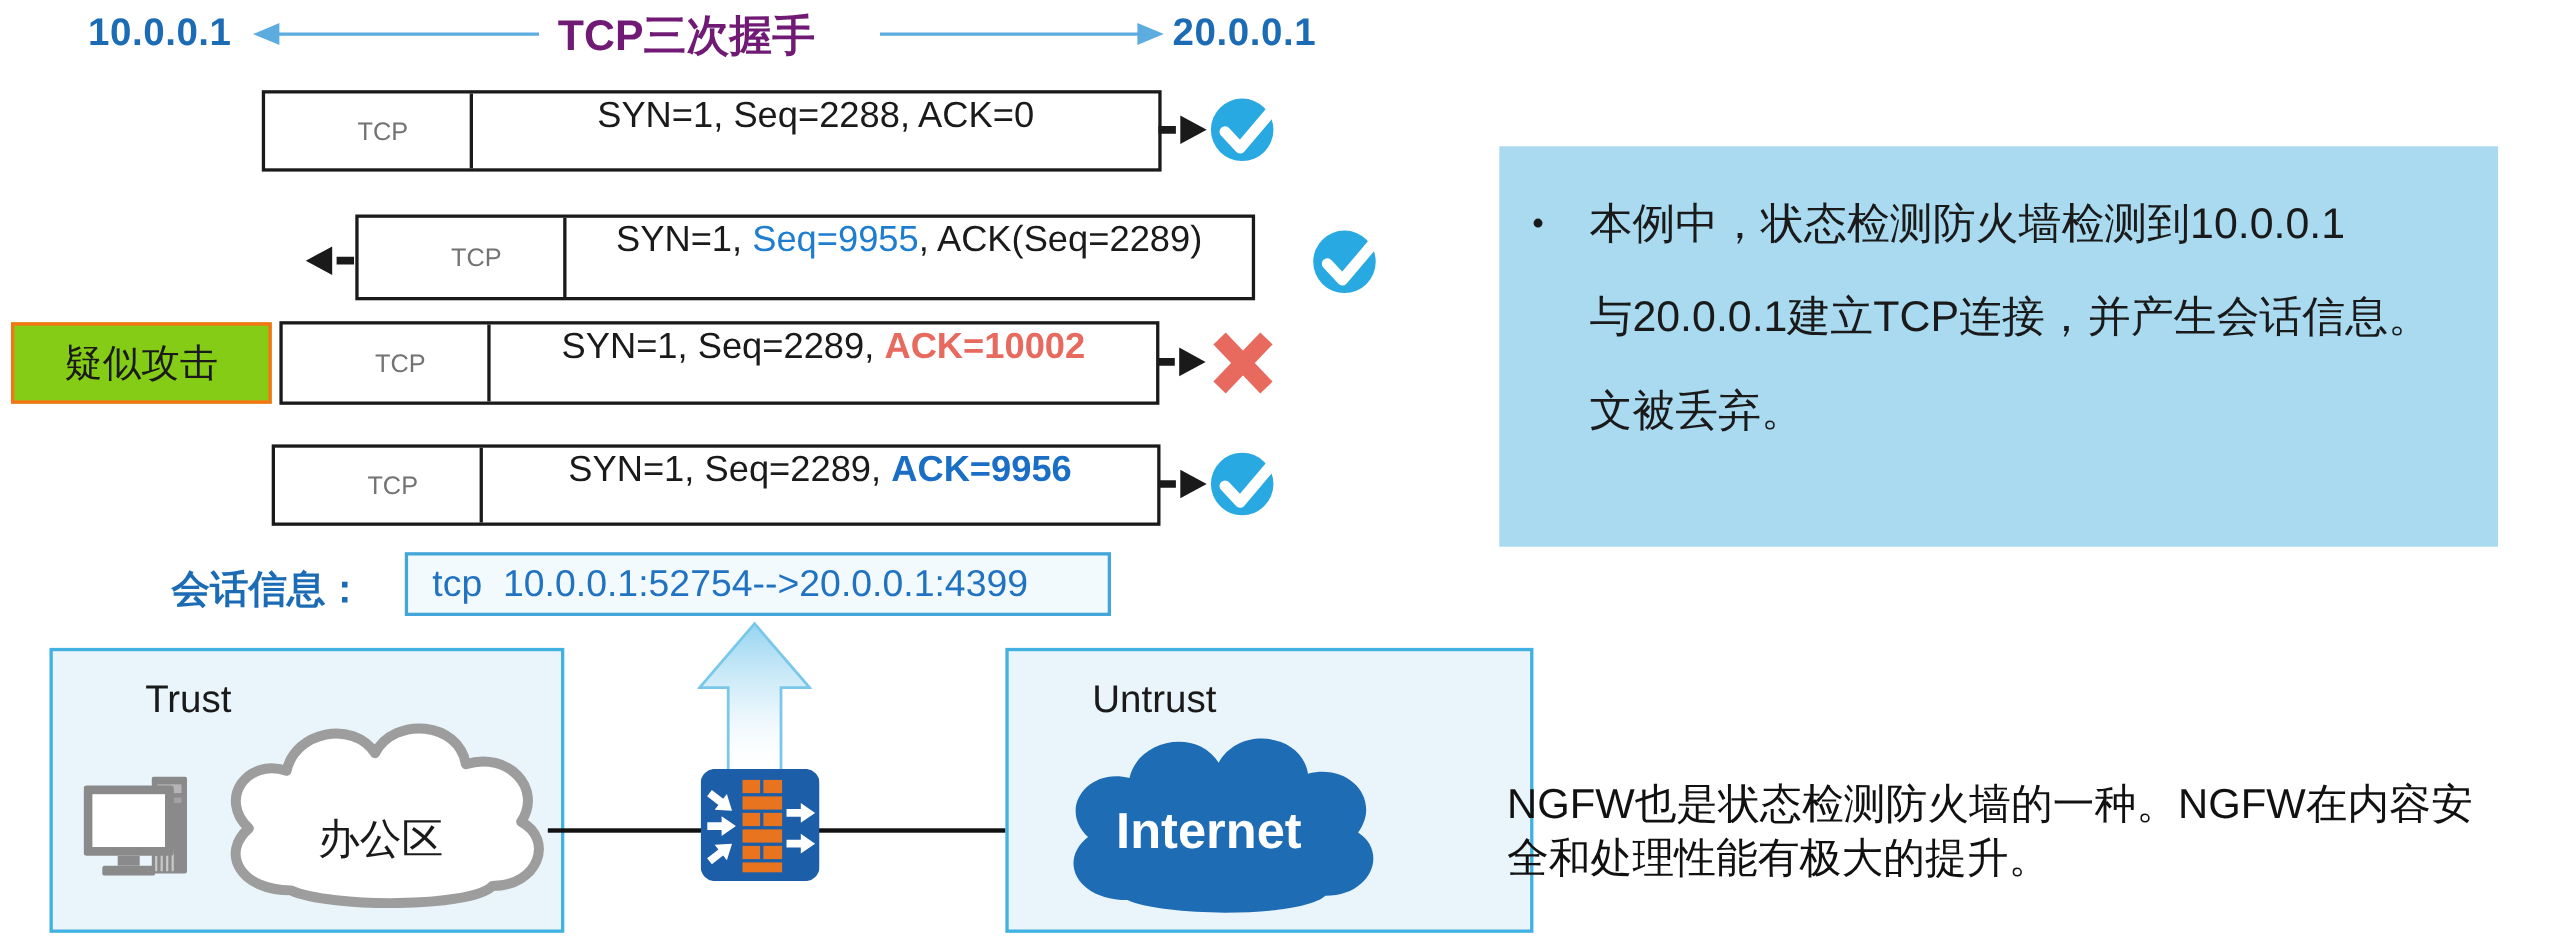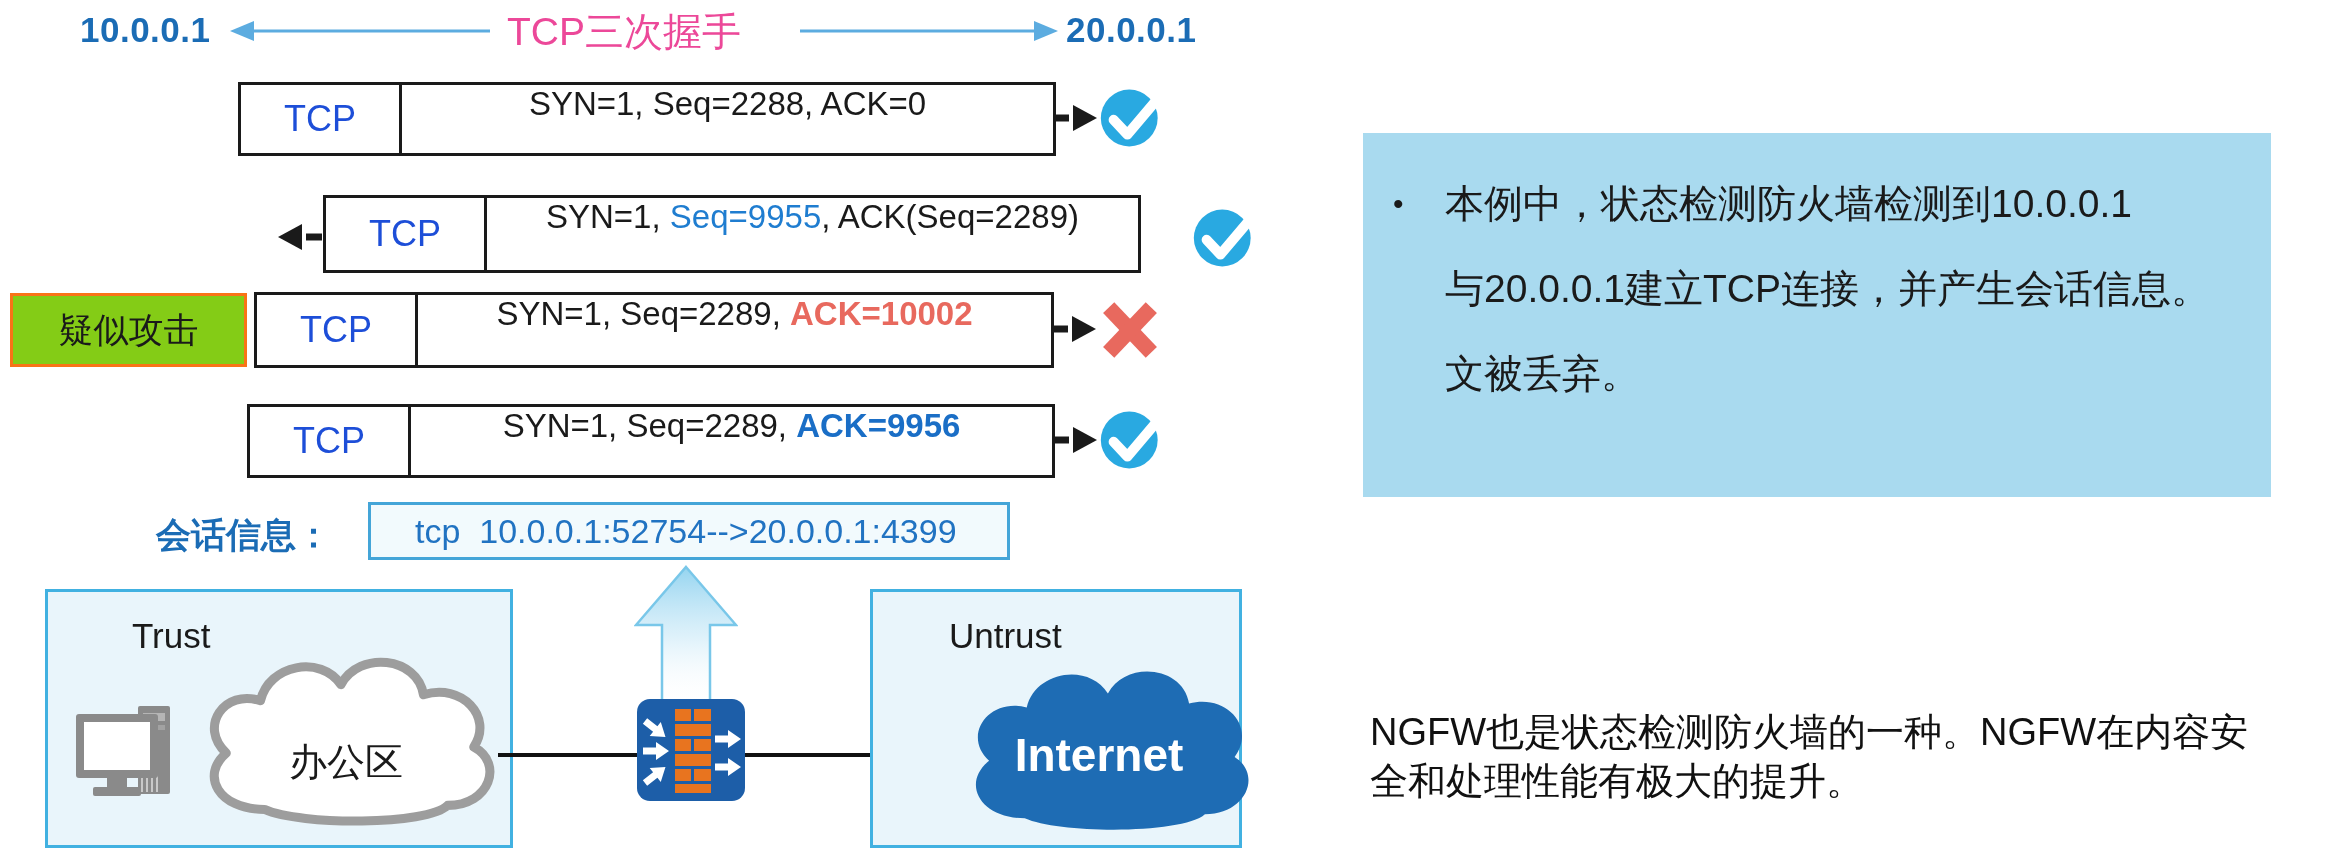--- a/index.html
+++ b/index.html
@@ -5,32 +5,32 @@
   html,body{margin:0;padding:0;}
   body{
     width:2339px;height:864px;position:relative;overflow:hidden;
     background:#ffffff;
     font-family:"Liberation Sans","DejaVu Sans",sans-serif;
     color:#1a1a1a;
   }
   .abs{position:absolute;}
   
   .ip-label{font-size:35px;font-weight:bold;color:#1b6cb5;letter-spacing:0.5px;}
-  .hs-title{font-size:39px;font-weight:normal;color:#ec4899;}
+  .hs-title{font-size:39px;font-weight:bold;color:#701a75;}
   
   .pkt-row{position:absolute;display:flex;border:3px solid #1a1a1a;background:#fff;box-sizing:border-box;}
-  .pkt-proto{width:158px;border-right:3px solid #1a1a1a;display:flex;align-items:center;justify-content:center;font-size:36px;color:#1d4ed8;}
+  .pkt-proto{width:158px;border-right:3px solid #1a1a1a;display:flex;align-items:center;justify-content:center;font-size:23px;color:#737373;margin-left:28px;}
   .pkt-body{flex:1;display:flex;align-items:flex-start;justify-content:center;font-size:33px;white-space:pre;color:#1a1a1a;}
   .seg-blue{color:#1f7dd0;}
   .seg-blue-bold{color:#1a6ec6;font-weight:bold;}
   .seg-red-bold{color:#e8695e;font-weight:bold;}
   .attack-label{position:absolute;left:10px;top:293px;width:237px;height:74px;background:#84cc16;border:3px solid #f97316;box-sizing:border-box;display:flex;align-items:center;justify-content:center;font-size:35px;color:#1a1a1a;}
   
   .session-label{font-size:35px;font-weight:bold;color:#1b6cb5;}
-  .session-box{position:absolute;left:368px;top:502px;width:642px;height:58px;background:#f2fafd;border:3px solid #44a5d8;box-sizing:border-box;display:flex;align-items:center;padding-left:44px;}
+  .session-box{position:absolute;left:368px;top:502px;width:642px;height:58px;background:#f2fafd;border:3px solid #44a5d8;box-sizing:border-box;display:flex;align-items:center;padding-left:22px;}
   .session-value{font-size:34px;color:#2173c2;white-space:pre;}
   
   .zone-box{position:absolute;background:#e9f5fb;border:3px solid #41b1e1;box-sizing:border-box;}
   .zone-label{position:absolute;font-size:35px;color:#1a1a1a;}
   .cloud-text{position:absolute;font-size:38px;color:#1a1a1a;text-align:center;}
   .internet-text{position:absolute;font-size:46px;font-weight:bold;color:#ffffff;text-align:center;}
   .wire{position:absolute;height:4px;background:#111;}
   
   .info-box{position:absolute;left:1363px;top:133px;width:908px;height:364px;background:#a9daef;box-sizing:border-box;}
   .info-bullet{position:absolute;left:30px;top:54px;font-size:30px;color:#1a1a1a;}
@@ -170,21 +170,21 @@
       <rect x="57" y="70" width="17" height="12"></rect>
     <rect x="38" y="85" width="36" height="9"></rect>
   </g>
   <use href="#fwarrow" transform="translate(8,22) rotate(38)"></use>
   <use href="#fwarrow" transform="translate(6,52)"></use>
   <use href="#fwarrow" transform="translate(8,84) rotate(-38)"></use>
   <use href="#fwarrow" transform="translate(78,40)"></use>
   <use href="#fwarrow" transform="translate(78,68)"></use>
 </svg>
 
-<div class="zone-box" style="left:870px;top:589px;width:372px;height:259px;">
+<div class="zone-box" style="left:914px;top:589px;width:480px;height:259px;">
   <div class="zone-label" style="left:76px;top:24px;">Untrust</div>
 </div>
 
 <svg class="abs" style="left:943px;top:646px;" width="312" height="198" viewBox="0 0 310 200">
   <path d="M80 174 C34 174 16 138 44 116 C16 90 44 52 82 62 C90 26 144 16 164 48 C182 14 240 20 246 58 C284 48 314 82 292 112 C320 130 304 170 262 170 C240 190 116 190 80 174 Z" fill="#1e6cb4"></path>
 </svg>
 <div class="internet-text" style="left:999px;top:728px;width:200px;">Internet</div>
 
 <div class="info-box">
   <div class="info-bullet">•</div>

